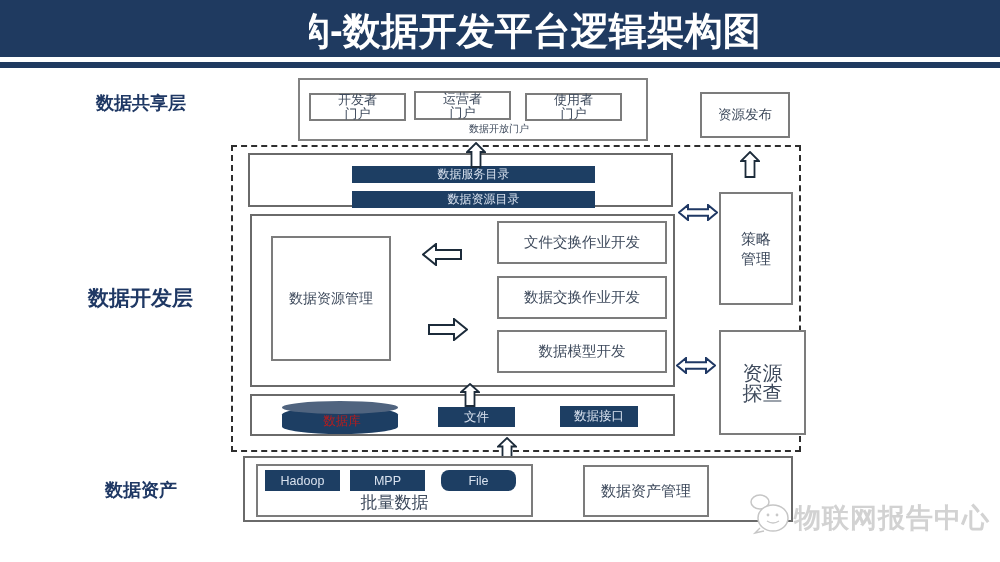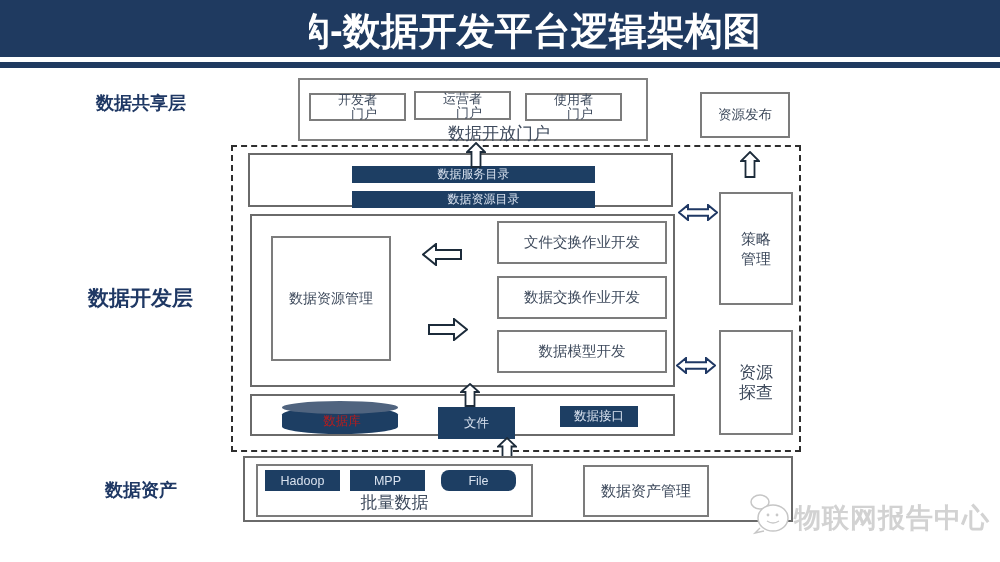--- a/index.html
+++ b/index.html
@@ -29,74 +29,74 @@
   .lbl-share { left: 96px; top: 91px; font-size: 18px; }
   .lbl-dev   { left: 88px; top: 284px; font-size: 21px; }
   .lbl-asset { left: 105px; top: 478px; font-size: 18px; }
 
   
   .wbox {
     background: #ffffff; border: 2px solid #7c7c7c;
     display: flex; align-items: center; justify-content: center;
     text-align: center; color: #3e4a5c;
   }
-  .pre { white-space: pre-line; text-align: right; }
+  .pre { white-space: pre-line; }
 
   .navy-chip {
     background: #1d3e63; color: #d9e2ef;
     display: flex; align-items: center; justify-content: center;
     text-align: center;
   }
 
   
   .portal-outer { left: 298px; top: 78px; width: 350px; height: 63px; border: 2px solid #828282; background: #ffffff; }
   .portal-box { width: 97px; height: 28px; font-size: 13px; line-height: 14px; border-width: 2px; }
   .pb1 { left: 309px; top: 93px; }
   .pb2 { left: 414px; top: 91px; height: 29px; }
   .pb3 { left: 525px; top: 93px; }
-  .portal-caption { left: 298px; top: 122px; width: 402px; text-align: center; font-size: 17px; color: #3e4a5c; }
+  .portal-caption { left: 298px; top: 122px; width: 402px; text-align: center; font-size: 10px; color: #3e4a5c; }
 
   .publish-box { left: 700px; top: 92px; width: 90px; height: 46px; font-size: 13.5px; }
 
   .dashed-frame { left: 231px; top: 145px; width: 570px; height: 307px; border: 2px dashed #2e2e2e; background: transparent; }
 
   .catalog-box { left: 248px; top: 153px; width: 425px; height: 54px; background: #fff; border: 2px solid #6a6a6a; }
   .catalog-bar { left: 352px; width: 243px; height: 17px; font-size: 12px; }
   .cb1 { top: 166px; }
   .cb2 { top: 191px; padding-left: 20px; }
 
   .middle-box { left: 250px; top: 214px; width: 425px; height: 173px; background: #fff; border: 2px solid #6a6a6a; }
   .resmgmt-box { left: 271px; top: 236px; width: 120px; height: 125px; font-size: 14px; }
   .dev-box { left: 497px; width: 170px; height: 43px; font-size: 14.5px; }
   .dv1 { top: 221px; }
   .dv2 { top: 276px; }
   .dv3 { top: 330px; }
 
   .storage-box { left: 250px; top: 394px; width: 425px; height: 42px; background: #fff; border: 2px solid #6a6a6a; }
-  .chip-file { left: 438px; top: 407px; width: 77px; height: 32px; font-size: 12.5px; }
+  .chip-file { left: 438px; top: 407px; width: 77px; height: 20px; font-size: 12.5px; }
   .chip-api  { left: 560px; top: 406px; width: 78px; height: 21px; font-size: 12.5px; }
 
   
   .cyl { left: 282px; top: 401px; width: 116px; height: 33px; }
   .cyl-body {
     position: absolute; left: 0; top: 6px; width: 116px; height: 27px;
     background: #1d3e63;
     border-radius: 50% / 28%;
   }
   .cyl-top {
     position: absolute; left: 0; top: 0; width: 116px; height: 13px;
     background: #50647f; border-radius: 50%;
   }
   .cyl-label {
     position: absolute; left: 2px; top: 12px; width: 116px; text-align: center;
     color: #b91c1c; font-size: 12.5px;
   }
 
   .policy-box  { left: 719px; top: 192px; width: 74px; height: 113px; font-size: 15px; line-height: 20px; }
-  .explore-box { left: 719px; top: 330px; width: 74px; height: 105px; font-size: 17px; line-height: 20px; }
+  .explore-box { left: 719px; top: 330px; width: 87px; height: 105px; font-size: 20px; line-height: 20px; }
 
   .bottom-outer { left: 243px; top: 456px; width: 550px; height: 66px; background: #fff; border: 2px solid #6a6a6a; }
   .batch-box { left: 256px; top: 464px; width: 277px; height: 53px; background: #fff; border: 2px solid #7c7c7c; }
   .plat-chip { top: 470px; width: 75px; height: 21px; font-size: 12.5px; }
   .pc1 { left: 265px; }
   .pc2 { left: 350px; }
   .pc3 { left: 441px; border-radius: 8px; }
   .batch-label { left: 256px; top: 491px; width: 277px; text-align: center; font-size: 17px; color: #3e4a5c; }
   .assetmgmt-box { left: 583px; top: 465px; width: 126px; height: 52px; font-size: 15px; }
 

